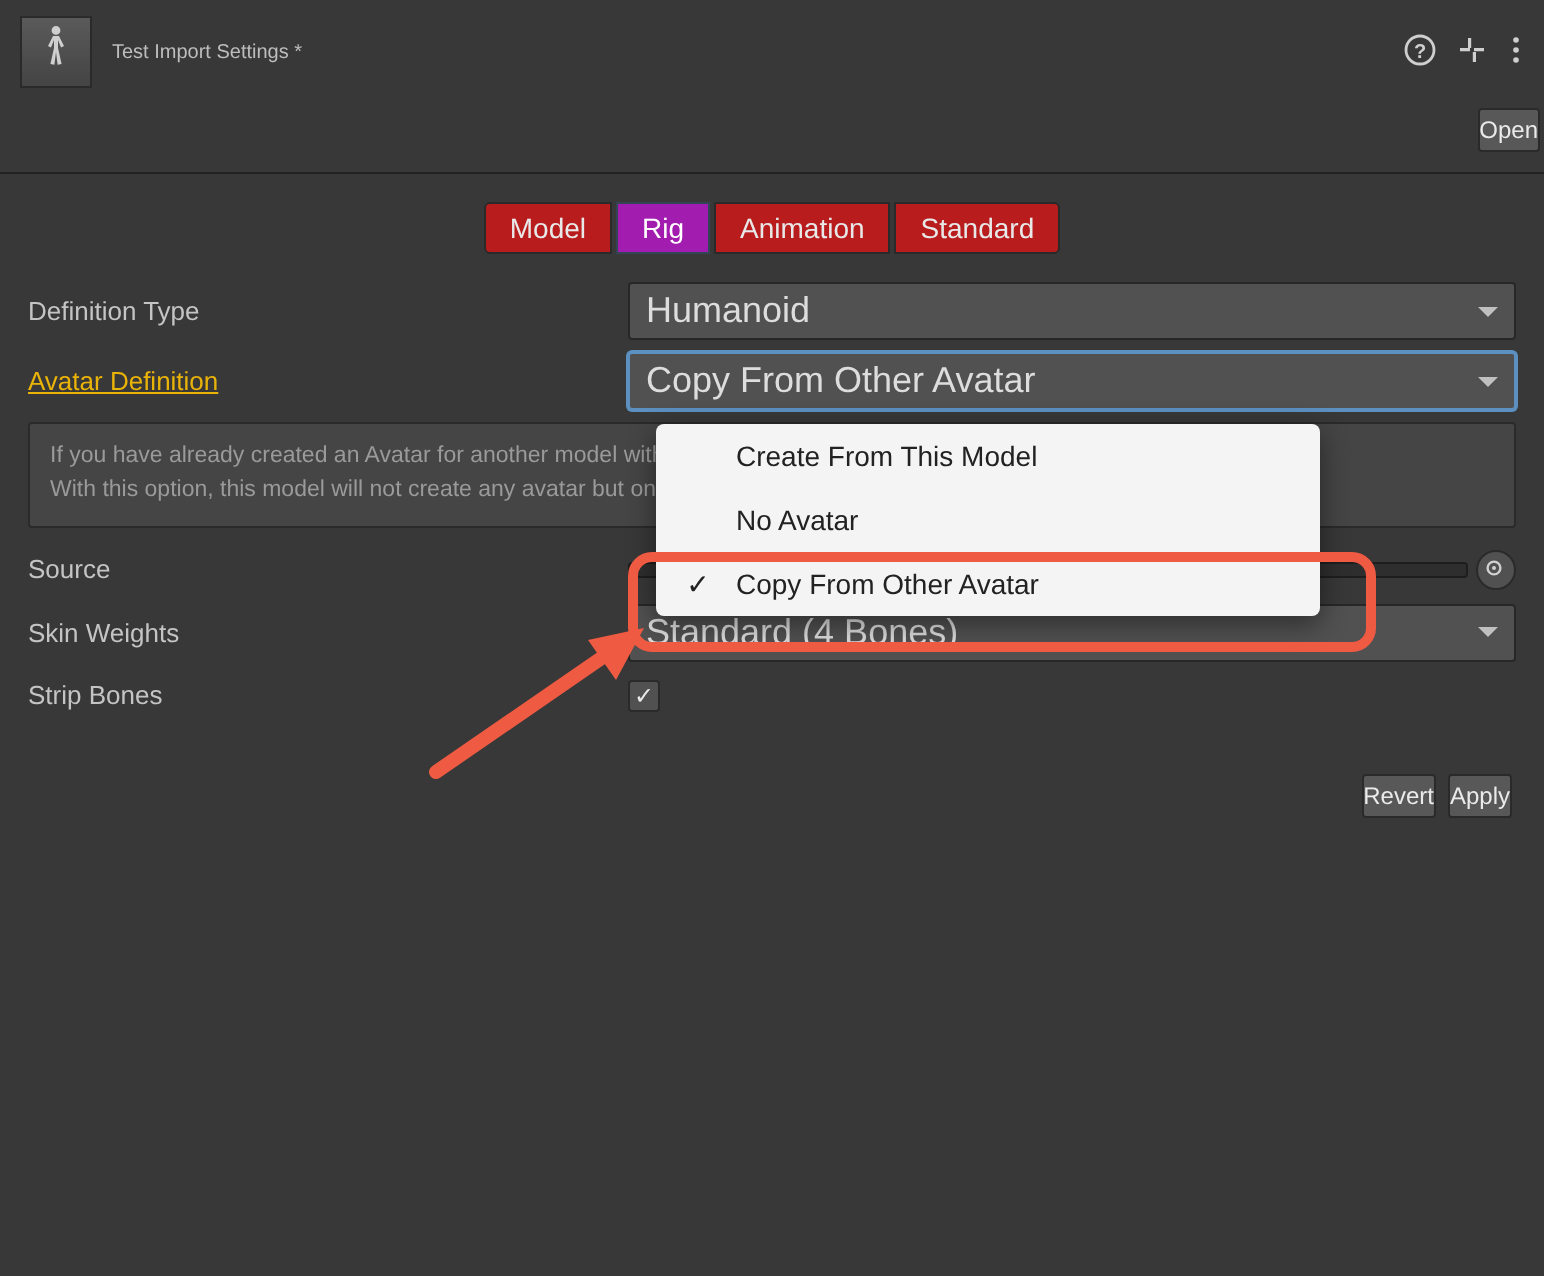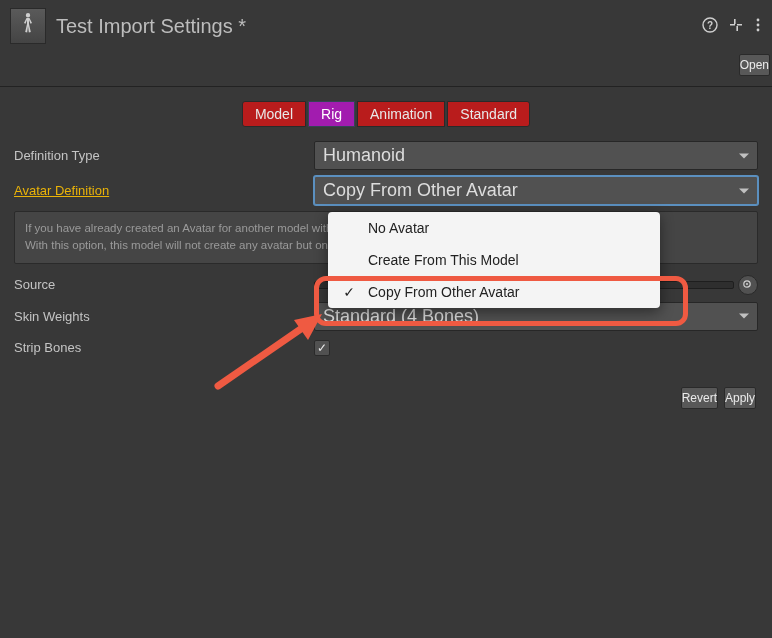--- a/index.html
+++ b/index.html
@@ -25,21 +25,21 @@
       height: 36px;
       background: linear-gradient(180deg,#5a5a5a 0%,#444 100%);
       border: 1px solid #2a2a2a;
       display: flex;
       align-items: center;
       justify-content: center;
     }
     .avatar-thumb svg { width: 20px; height: 30px; }
     .title {
       color: #bdbdbd;
-      font-size: 20px;
+      font-size: 10px;
       flex: 1;
     }
     .header-icons {
       display: flex;
       gap: 10px;
       align-items: center;
       color: #cfcfcf;
     }
     .open-row {
       display: flex;
@@ -324,25 +324,25 @@
   <div class="btn-row">
     <button class="btn">Revert</button>
     <button class="btn">Apply</button>
   </div>
 
 </div>
 
 <div class="popup">
   <div class="popup-item">
     <span class="check-slot"></span>
-    <span>No Avatar</span>
+    <span>Create From This Model</span>
   </div>
   <div class="popup-item">
     <span class="check-slot"></span>
-    <span>Create From This Model</span>
+    <span>No Avatar</span>
   </div>
   <div class="popup-item">
     <span class="check-slot">✓</span>
     <span>Copy From Other Avatar</span>
   </div>
 </div>
 
 <div class="annot-box"></div>
 <svg class="annot-arrow" viewBox="0 0 130 90">
   <path d="M10 80 L100 18" stroke="#ef5a42" stroke-width="7" stroke-linecap="round"></path>

